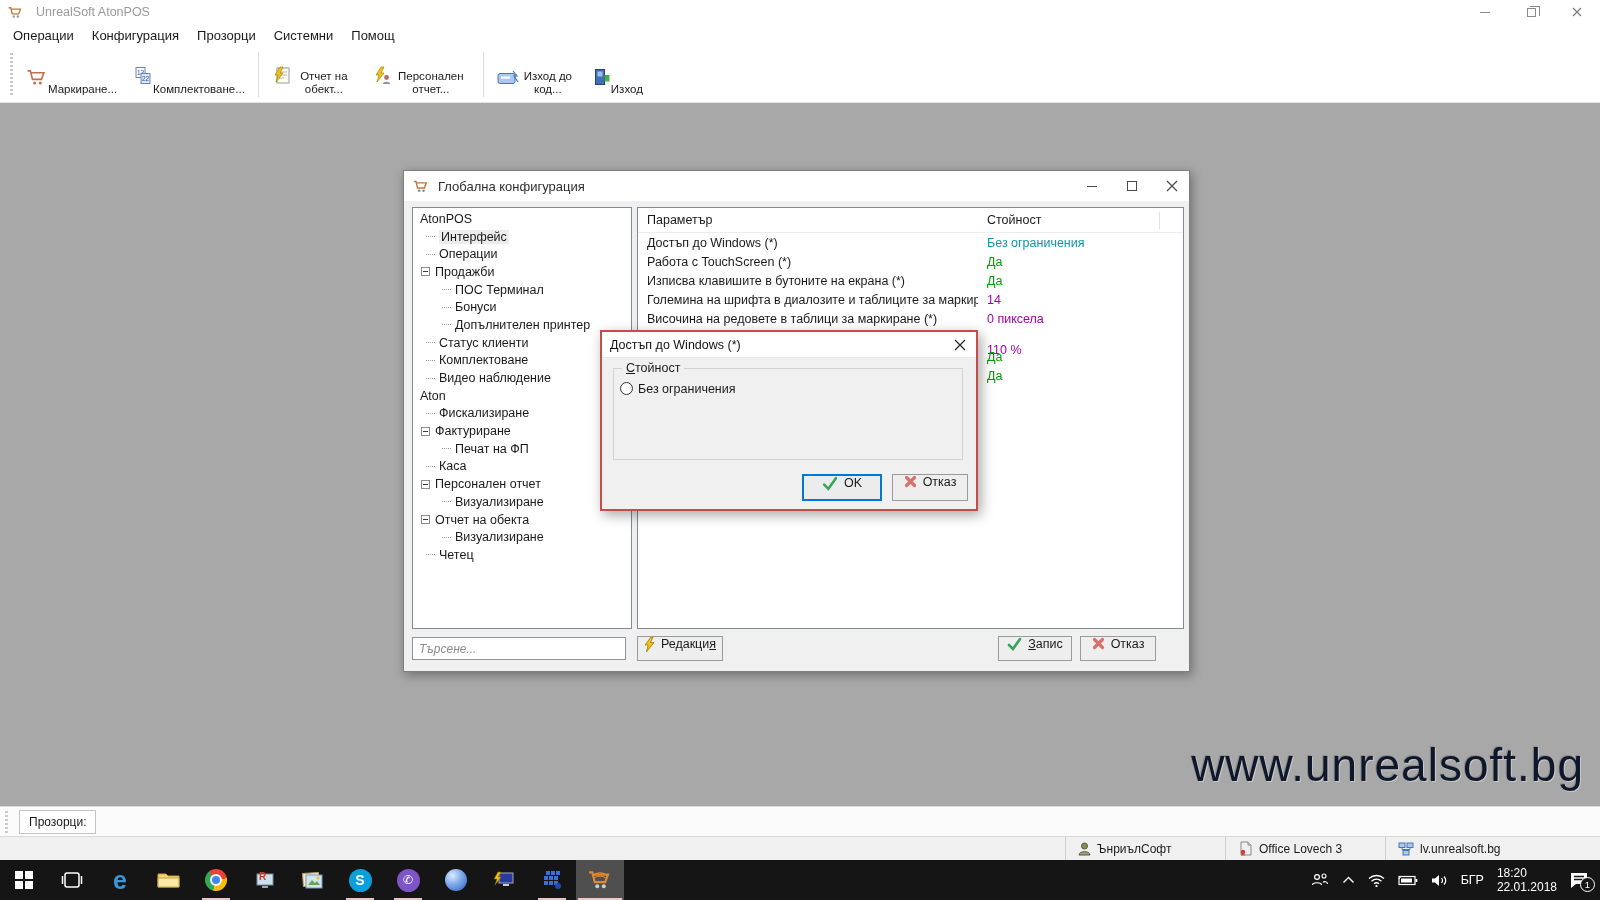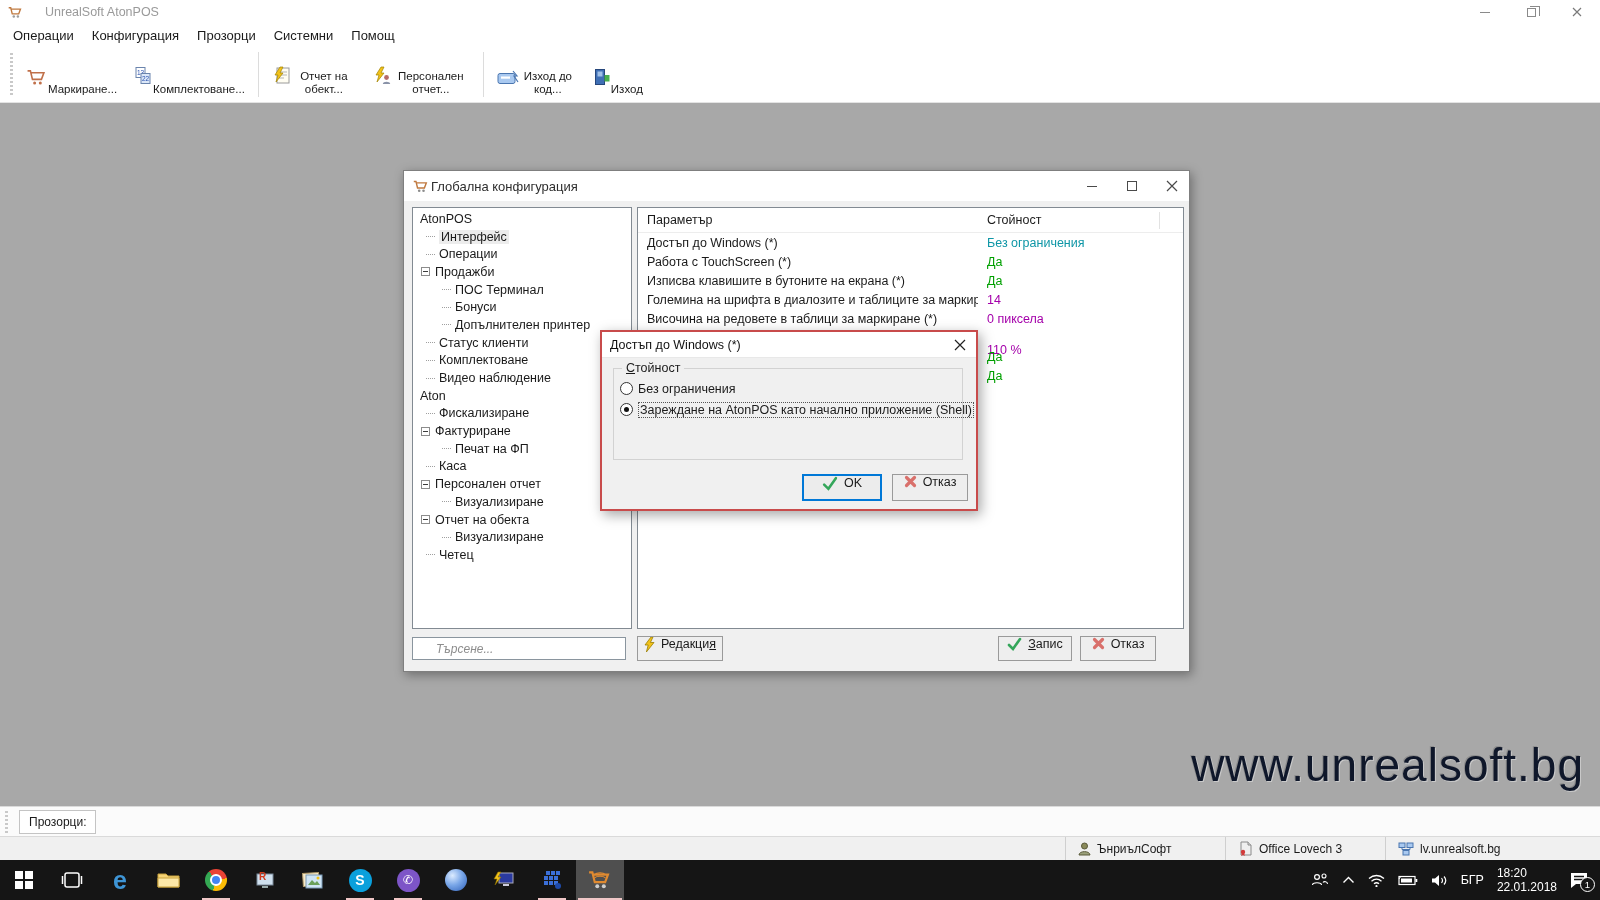--- a/index.html
+++ b/index.html
@@ -3,21 +3,21 @@
 <meta charset="utf-8">
 <style>
   *{box-sizing:border-box;margin:0;padding:0}
   html,body{width:1600px;height:900px;overflow:hidden}
   body{font-family:"Liberation Sans","DejaVu Sans",sans-serif;background:#a8a8a8;position:relative;color:#1a1a1a}
   svg{display:block}
   .u{text-decoration:underline}
 
   
   .titlebar{position:absolute;left:0;top:0;width:1600px;height:24px;background:#fff;display:flex;align-items:center;padding-left:8px}
-  .apptitle{font-size:12.5px;color:#9a9a9a;margin-left:22px}
+  .apptitle{font-size:12.5px;color:#9a9a9a;margin-left:13px}
   .wbtns{position:absolute;right:0;top:0;height:24px;display:flex}
   .wbtn{width:46px;height:24px;display:flex;align-items:center;justify-content:center}
   .gmin{width:10px;height:1px;background:#8a8a8a}
   .grest{width:9px;height:9px;border:1px solid #8a8a8a;position:relative}
   .grest::before{content:"";position:absolute;left:2px;top:-3px;width:9px;height:9px;border:1px solid #8a8a8a;border-left:none;border-bottom:none}
 
   .menubar{position:absolute;left:0;top:24px;width:1600px;height:22px;background:#fff;display:flex;align-items:center;padding-left:4px;font-size:13px}
   .mitem{padding:2px 9px;cursor:default}
 
   .toolbar{position:absolute;left:0;top:46px;width:1600px;height:57px;background:#fff;border-bottom:1px solid #e3e3e3;display:flex;align-items:stretch;padding:3px 0 2px 10px}
@@ -28,40 +28,40 @@
   .nw{white-space:nowrap}
   .w62{width:64px}.w76{width:78px}.w56{width:58px}
   .tsep{width:1px;background:#dcdcdc;margin:3px 5px}
 
   .mdi{position:absolute;left:0;top:103px;width:1600px;height:703px;background:#a8a8a8}
   .watermark{position:absolute;right:16px;bottom:14px;font-size:46px;letter-spacing:1px;color:#0f172a;text-shadow:1px 1px 0 #c9c9c9,-1px -1px 0 #8e8e8e}
 
   
   .cfg{position:absolute;left:403px;top:170px;width:787px;height:502px;background:#f0f0f0;border:1px solid #7f7f7f;box-shadow:2px 3px 10px rgba(0,0,0,.35)}
   .cfgtitle{position:absolute;left:0;top:0;right:0;height:30px;background:#fff;display:flex;align-items:center;padding-left:9px}
-  .cfgtitle .t{font-size:13px;color:#2e2e2e;margin-left:2px}
+  .cfgtitle .t{font-size:13px;color:#2e2e2e;margin-left:9px}
   .cbtns{position:absolute;right:10px;top:0;height:30px;display:flex;align-items:center;gap:26px}
   .cbtn{width:14px;height:14px;display:flex;align-items:center;justify-content:center}
   .panel{position:absolute;background:#fff;border:1px solid #828a92}
   .treep{left:8px;top:36px;width:220px;height:422px;padding-top:2px;overflow:hidden}
   .paramp{left:233px;top:36px;width:547px;height:422px;overflow:hidden}
   .trow{display:flex;align-items:center;height:17.7px;font-size:12.5px;white-space:nowrap}
   .l0{padding-left:7px}.l1{padding-left:13px}.l1b{padding-left:8px}.l2{padding-left:29px}
   .dash{width:9px;border-top:1px dotted #9f9f9f;margin-right:4px}
   .mbox{width:9px;height:9px;border:1px solid #8c8c8c;background:#fff;position:relative;margin-right:5px;flex:none}
   .mbox::after{content:"";position:absolute;left:1px;top:3px;width:5px;height:1px;background:#3c3c3c}
   .tl.sel{background:#ececec;padding:0 2px}
   .phead{position:relative;height:25px;border-bottom:1px solid #ededed;display:flex;align-items:center;font-size:12.5px}
   .phead .h1{padding-left:9px}
   .phead .h2{position:absolute;left:349px}
   .phead .hsep{position:absolute;left:521px;top:4px;height:17px;width:1px;background:#e2e2e2}
   .prow{position:relative;height:19px;display:flex;align-items:center;font-size:12.5px}
   .pn{padding-left:9px;white-space:nowrap;overflow:hidden;max-width:340px}
   .pv{position:absolute;left:349px;white-space:nowrap}
-  .search{position:absolute;left:8px;top:466px;width:214px;height:23px;border:1px solid #8a959e;background:#fff;font-size:12px;font-style:italic;padding:0 23px;font-family:"Liberation Sans",sans-serif;outline:none}
+  .search{position:absolute;left:8px;top:466px;width:214px;height:23px;border:1px solid #8a959e;background:#fff;font-size:12px;font-style:italic;padding:0 6px;font-family:"Liberation Sans",sans-serif;outline:none}
   .search::placeholder{color:#8d8d8d}
   .btn{display:flex;justify-content:center;gap:6px;background:#eeeeee;border:1px solid #9a9a9a;font-size:12.5px;cursor:default}
   .editbtn{position:absolute;left:233px;top:465px;width:86px;height:25px}
   .savebtn{position:absolute;right:117px;top:465px;width:74px;height:25px}
   .cancbtn{position:absolute;right:33px;top:465px;width:76px;height:25px}
 
   
   .modal{position:absolute;left:600px;top:330px;width:378px;height:181px;background:#f0f0f0;border:2px solid #c84b4b;box-shadow:3px 4px 12px rgba(0,0,0,.35);z-index:5}
   .mtitle{position:absolute;left:0;top:0;right:0;height:26px;background:#fff;display:flex;align-items:center;padding-left:8px;font-size:12.5px;color:#111;border-bottom:1px solid #e8e8e8}
   .mclose{position:absolute;right:9px;top:6px;width:14px;height:14px;display:flex;align-items:center;justify-content:center}
@@ -382,24 +382,20 @@
       <svg width="12" height="12">
         <path d="M1 1l10 10M11 1L1 11" stroke="#222" stroke-width="1.2"></path>
       </svg>
     </div>
   <div class="group">
     <span class="glabel"><span class="u">С</span><span>тойност</span></span>
     <div class="rrow">
       <span class="radio"></span>
       <span class="rl">Без ограничения</span>
     </div>
-    <div class="rrow">
-      <span class="radio on"></span>
-      <span class="rl focus">Зареждане на AtonPOS като начално приложение (Shell)</span>
-    </div>
   </div>
   <div class="btn okbtn">
     <svg width="16" height="15" viewBox="0 0 15 14">
         <path d="M2 8l4 4 7-10" stroke="#34a65a" stroke-width="2.4" fill="none" stroke-linecap="round"></path>
       </svg>
     <span>OK</span>
   </div>
   <div class="btn mcancbtn">
     <svg width="13" height="13" viewBox="0 0 13 13">
         <path d="M2.5 2.5l8 8M10.5 2.5l-8 8" stroke="#d9706b" stroke-width="3.2" stroke-linecap="round"></path>

